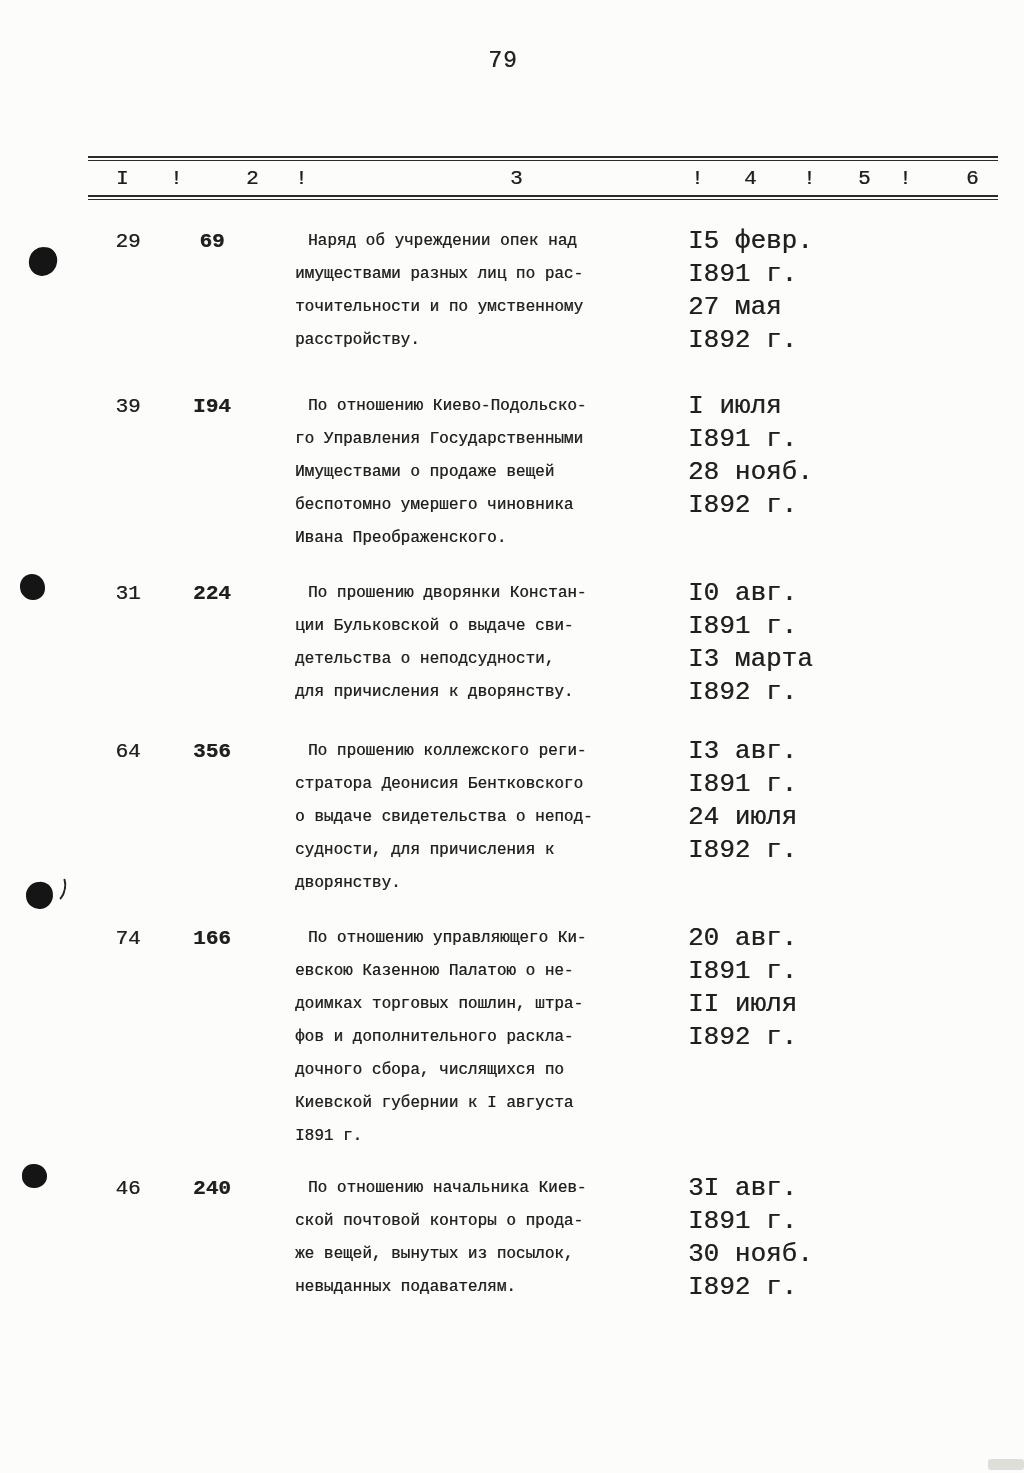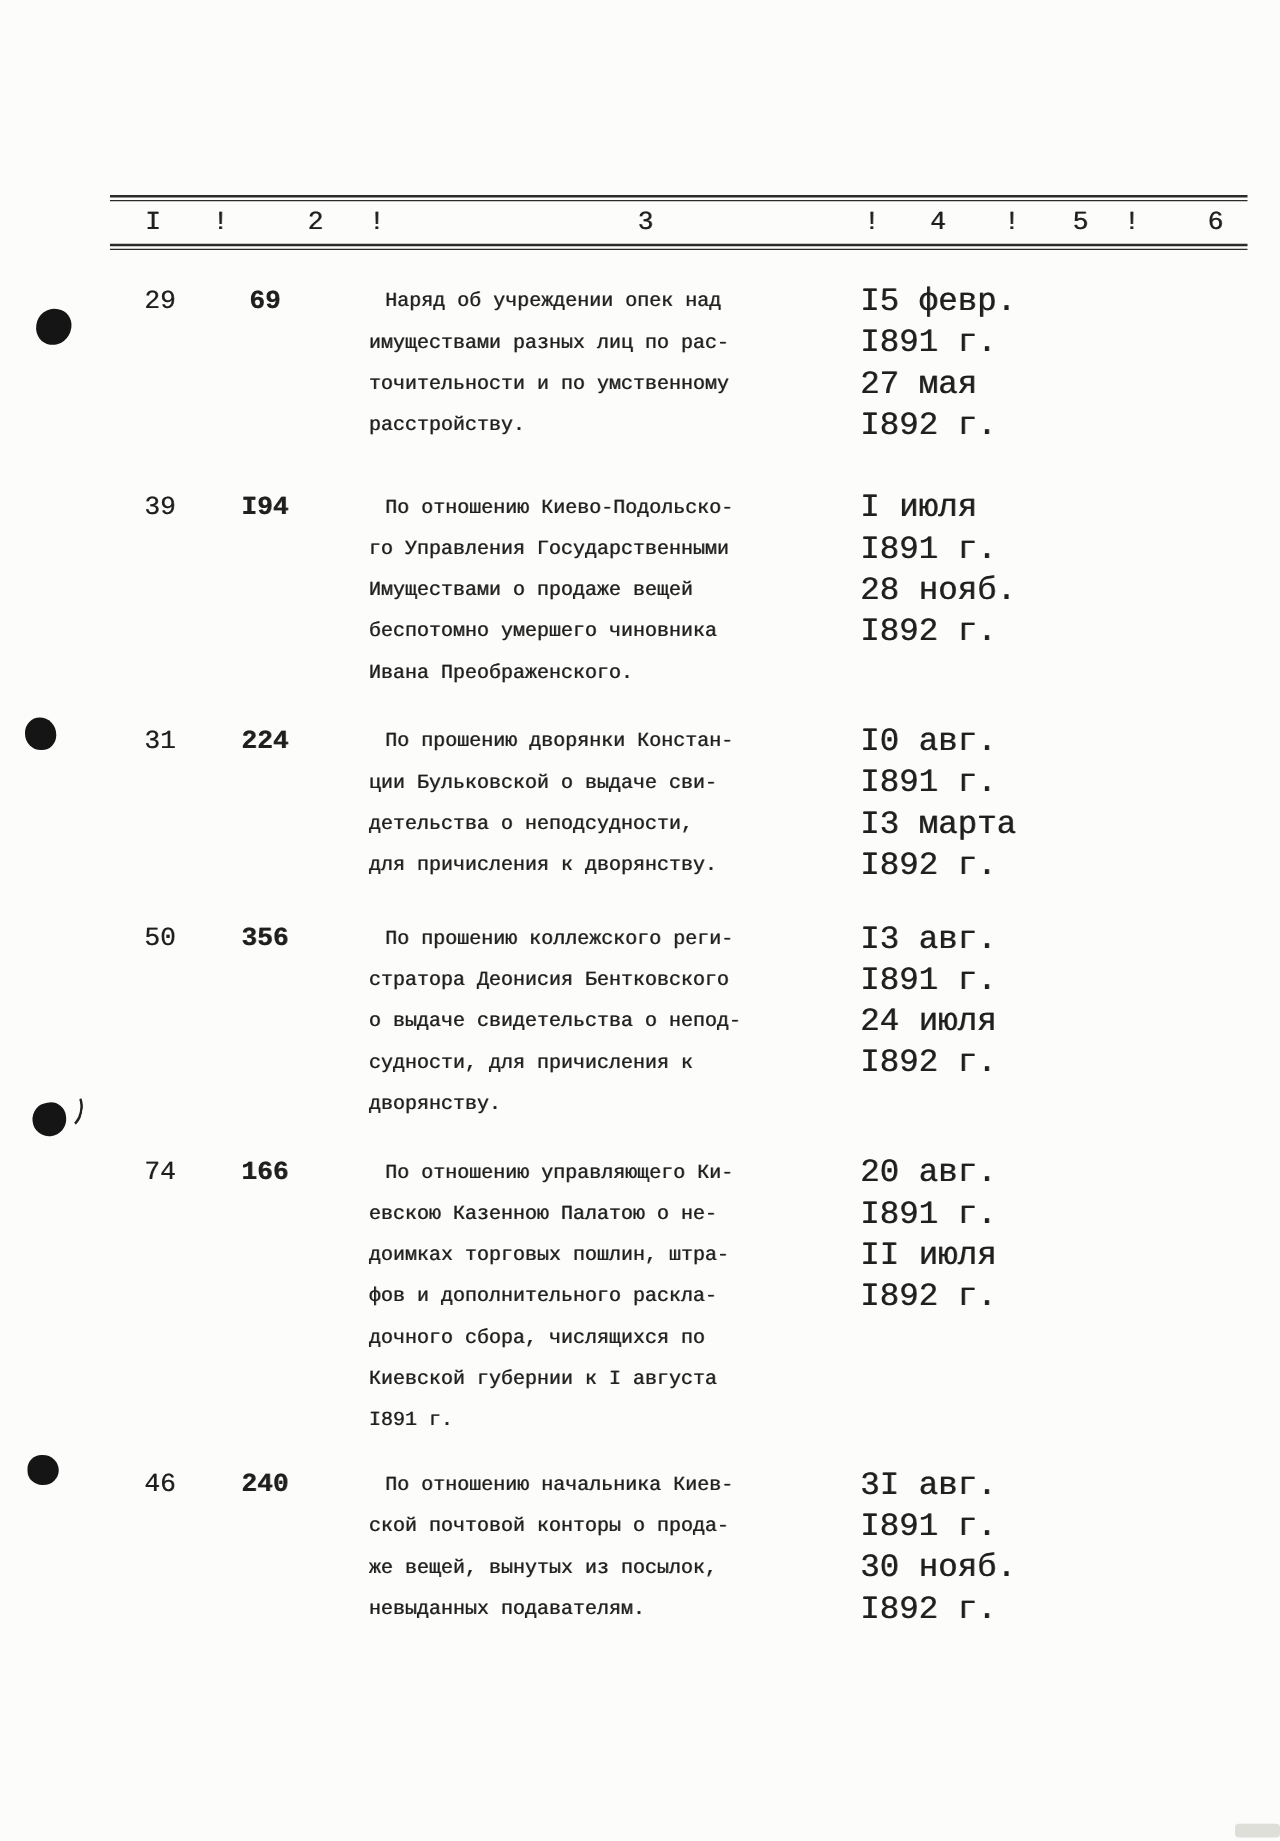--- a/index.html
+++ b/index.html
@@ -55,20 +55,21 @@
   .corner-smudge {
     position:absolute; left:988px; top:1459px; width:36px; height:11px;
     background:#d9d9d4; border-radius:3px; opacity:.85;
   }
 </style>
 </head>
 <body>
 
 <div class="page">
 
+  <div class="page-number">79</div>
 
   <div class="rule rule-top"></div>
 
   <div>
     <span class="header-cell" style="left:116px">I</span>
     <span class="header-cell" style="left:170px">!</span>
     <span class="header-cell" style="left:246px">2</span>
     <span class="header-cell" style="left:295px">!</span>
     <span class="header-cell" style="left:510px">3</span>
     <span class="header-cell" style="left:691px">!</span>
@@ -115,21 +116,21 @@
 ции Бульковской о выдаче сви-
 детельства о неподсудности,
 для причисления к дворянству.</div>
     <div class="c4">I0 авг.
 I891 г.
 I3 марта
 I892 г.</div>
   </div>
 
   <div class="entry" style="top:735px">
-    <div class="c1">50</div>
+    <div class="c1">64</div>
     <div class="c2">356</div>
     <div class="c3">По прошению коллежского реги-
 стратора Деонисия Бентковского
 о выдаче свидетельства о непод-
 судности, для причисления к
 дворянству.</div>
     <div class="c4">I3 авг.
 I891 г.
 24 июля
 I892 г.</div>

